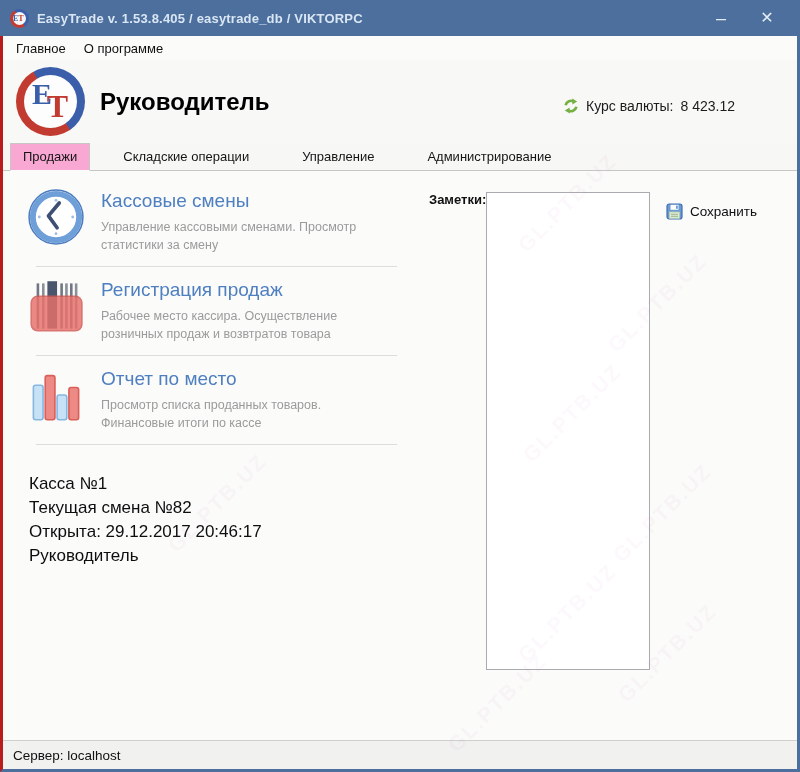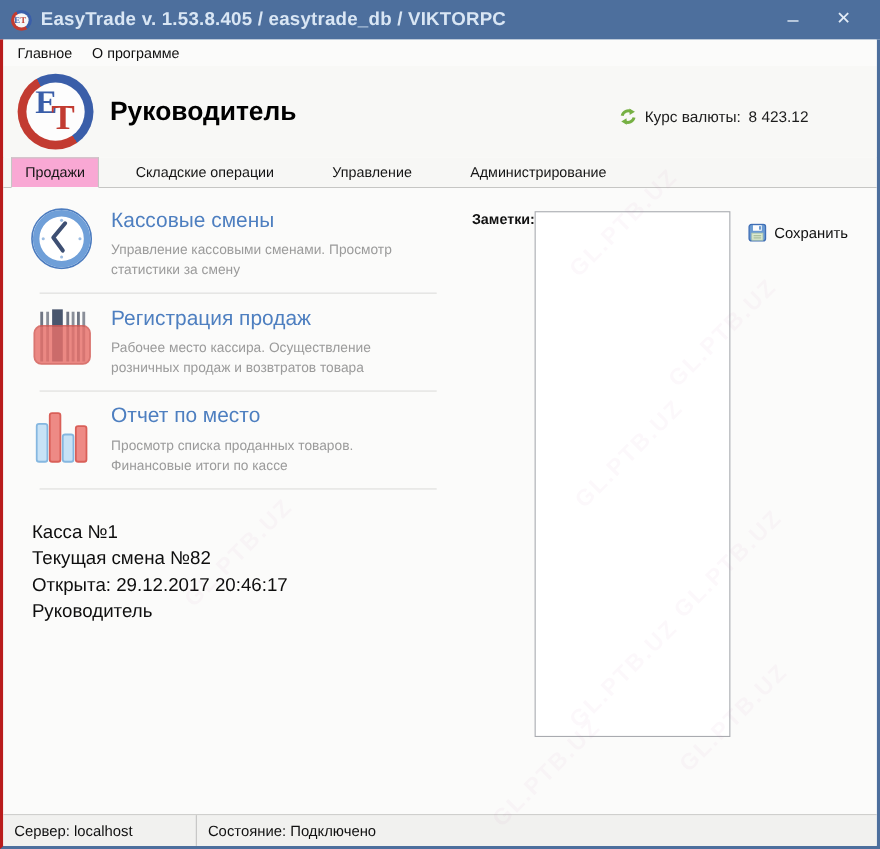--- a/index.html
+++ b/index.html
@@ -28,21 +28,21 @@
     display: flex; align-items: center; justify-content: center;
     margin-right: 8px; flex: none;
   }
   .tb-logo-inner {
     width: 13px; height: 13px; border-radius: 50%;
     background: #f5f6f8; font-family: "Liberation Serif", serif;
     font-size: 8px; font-weight: bold; line-height: 13px; text-align: left;
   }
   .tb-logo-inner .e { color: #3a5ea9; }
   .tb-logo-inner .t { color: #c23b31; }
-  .tb-title { font-size: 17px; font-weight: bold; letter-spacing: .2px; }
+  .tb-title { font-size: 13px; font-weight: bold; letter-spacing: .2px; }
   .win-btn {
     width: 46px; text-align: center; color: #e4edf7;
     font-size: 16px; line-height: 36px; cursor: default; user-select: none;
   }
   .win-btn.min { margin-left: auto; font-size: 18px; }
   
   .menubar {
     height: 24px; flex: none; background: #fbfbfa;
     display: flex; align-items: center; padding-left: 4px;
     font-size: 13px; color: #111;
@@ -103,21 +103,21 @@
   .right-col { flex: 1; display: flex; flex-direction: row; padding: 12px 10px 0 13px; }
   .notes-label { font-size: 13px; font-weight: bold; color: #111; margin: 0 0 5px 9px; }
   .notes-area {
     height: 478px; width: 100%;
     background: #fff; border: 1px solid #a9abb0;
     resize: none; outline: none;
     font-family: "Liberation Sans", sans-serif; font-size: 13px; padding: 4px;
   }
   .save-row {
     display: flex; align-items: center; gap: 7px;
-    margin: 9px 0 0 12px; font-size: 13.5px; color: #0f0f0f;
+    margin: 9px 14px 0 12px; font-size: 13.5px; color: #0f0f0f;
     align-self: flex-start; padding: 2px 4px; cursor: default;
   }
   
   .statusbar {
     height: 29px; flex: none; background: #f1f1ef;
     border-top: 1px solid #cfcfcd;
     display: flex; align-items: stretch;
     font-size: 13.5px; color: #111;
   }
   .status-section { display: flex; align-items: center; padding: 0 10px; }
@@ -271,17 +271,16 @@
       <span class="wm" style="left:505px; top:230px;">GL.PTB.UZ</span>
       <span class="wm" style="left:595px; top:330px;">GL.PTB.UZ</span>
       <span class="wm" style="left:500px; top:430px;">GL.PTB.UZ</span>
       <span class="wm" style="left:600px; top:470px;">GL.PTB.UZ</span>
       <span class="wm" style="left:430px; top:520px;">GL.PTB.UZ</span>
       <span class="wm" style="left:150px; top:320px;">GL.PTB.UZ</span>
     </div>
 
     <div class="statusbar">
       <div class="status-section status-server">Сервер: localhost</div>
-      <div class="status-section status-state">Состояние: Подключено</div>
     </div>
 
   </div>
 </div>
 
 </body></html>

